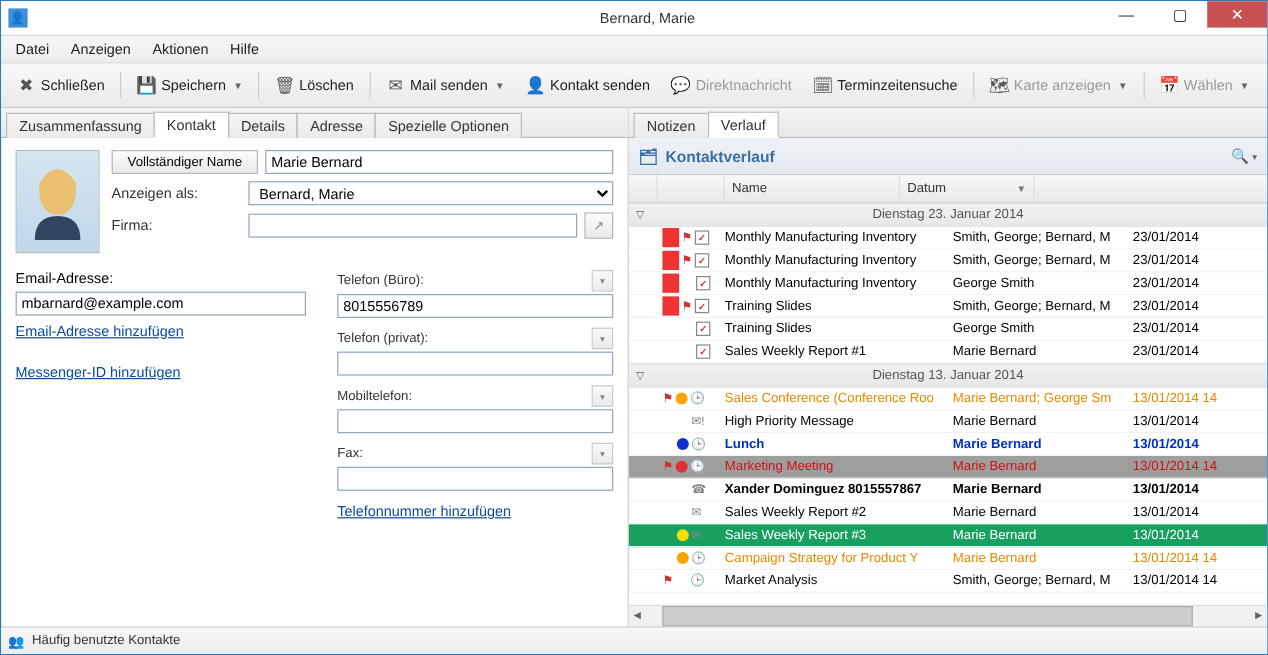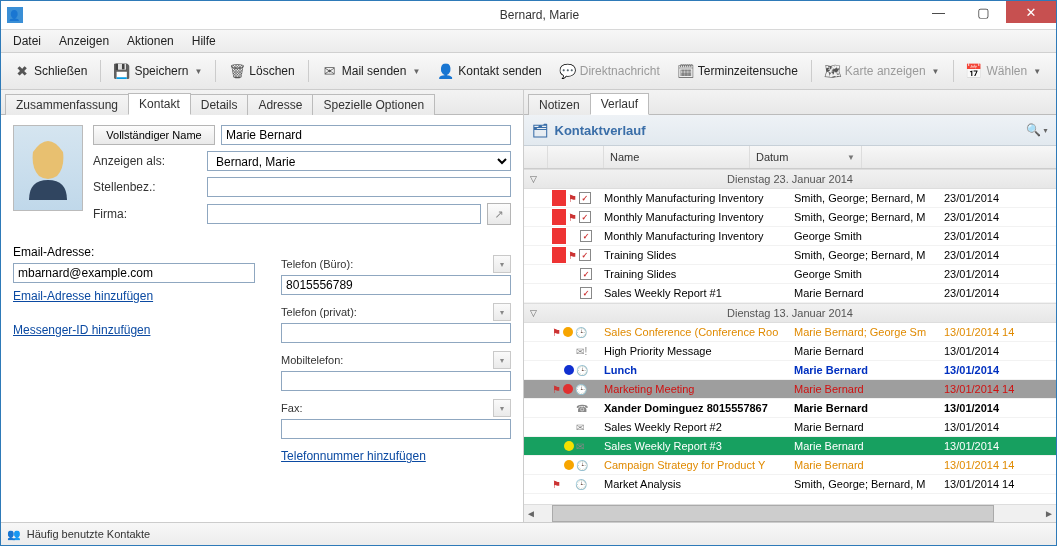--- a/index.html
+++ b/index.html
@@ -29,21 +29,21 @@
 .avatar{width:68px;height:84px;border:1px solid #bbb;background:linear-gradient(#d5e5f0,#c0d8ea);display:flex;align-items:center;justify-content:center;font-size:42px;color:#b58;margin-right:6px}
 .fieldbtn{border:1px solid #b5b5b5;background:linear-gradient(#fcfcfc,#e9e9e9);padding:3px 6px;font-size:11px;min-width:108px;text-align:center}
 .lbl{width:108px;color:#333}
 input.txt,select.txt{border:1px solid #8fa7c0;padding:2px 4px;font-family:inherit;font-size:12px;height:20px;box-sizing:border-box;background:#fff}
 input.txt{width:100%}
 .sharebtn{width:22px;height:20px;border:1px solid #b5b5b5;background:linear-gradient(#fcfcfc,#e9e9e9);display:flex;align-items:center;justify-content:center;font-size:11px;color:#888}
 .twocol{display:flex;gap:26px}
 .colL,.colR{flex:1;display:flex;flex-direction:column}
 .colR{flex:0.95}
 .link{color:#0b4aa2;text-decoration:underline;cursor:pointer;margin-top:6px;margin-bottom:6px}
-.sectionlabel{color:#333;margin-top:10px;margin-bottom:2px;font-size:11px;display:flex;align-items:center;justify-content:space-between}
+.sectionlabel{color:#333;margin-top:0;margin-bottom:2px;font-size:11px;display:flex;align-items:center;justify-content:space-between}
 .smalldrop{width:16px;height:16px;border:1px solid #c9c9c9;background:linear-gradient(#fafafa,#eaeaea);display:flex;align-items:center;justify-content:center;font-size:8px;color:#888}
 .rpanel-head{height:30px;background:linear-gradient(#eef2f6,#e2e9ef);border-bottom:1px solid #c7d0d8;display:flex;align-items:center;padding:0 8px;justify-content:space-between}
 .rpanel-head .t{color:#3a6ea8;font-weight:600;font-size:13px;display:flex;align-items:center;gap:6px}
 .rpanel-head .mag{width:20px;height:20px;display:flex;align-items:center;justify-content:center;color:#555;border:1px solid transparent}
 .gridhead{display:flex;height:22px;background:linear-gradient(#f7f7f7,#e9e9e9);border-bottom:1px solid #ccc;font-size:11px;color:#333}
 .gh{border-right:1px solid #ddd;display:flex;align-items:center;padding:0 6px;box-sizing:border-box}
 .gh.ind{width:24px}
 .gh.ico{width:56px}
 .gh.sub{flex:1}
 .gh.name{width:146px}
@@ -158,24 +158,20 @@
           <div style="flex:1">
             <div class="row">
               <div class="fieldbtn">Vollständiger Name</div>
               <input class="txt" style="flex: 1 1 0%;" value="Marie Bernard">
             </div>
             <div class="row">
               <div class="lbl">Anzeigen als:</div>
               <select class="txt" style="flex:1"><option>Bernard, Marie</option></select>
             </div>
             <div class="row">
-              <div class="lbl">Stellenbez.:</div>
-              <input class="txt" style="flex: 1 1 0%;" value="">
-            </div>
-            <div class="row">
               <div class="lbl">Firma:</div>
               <input class="txt" style="flex: 1 1 0%;" value="">
               <div class="sharebtn">↗</div>
             </div>
           </div>
         </div>
 
         <div class="twocol" style="margin-top:14px">
           <div class="colL">
             <div style="margin-bottom:4px">Email-Adresse:</div>

